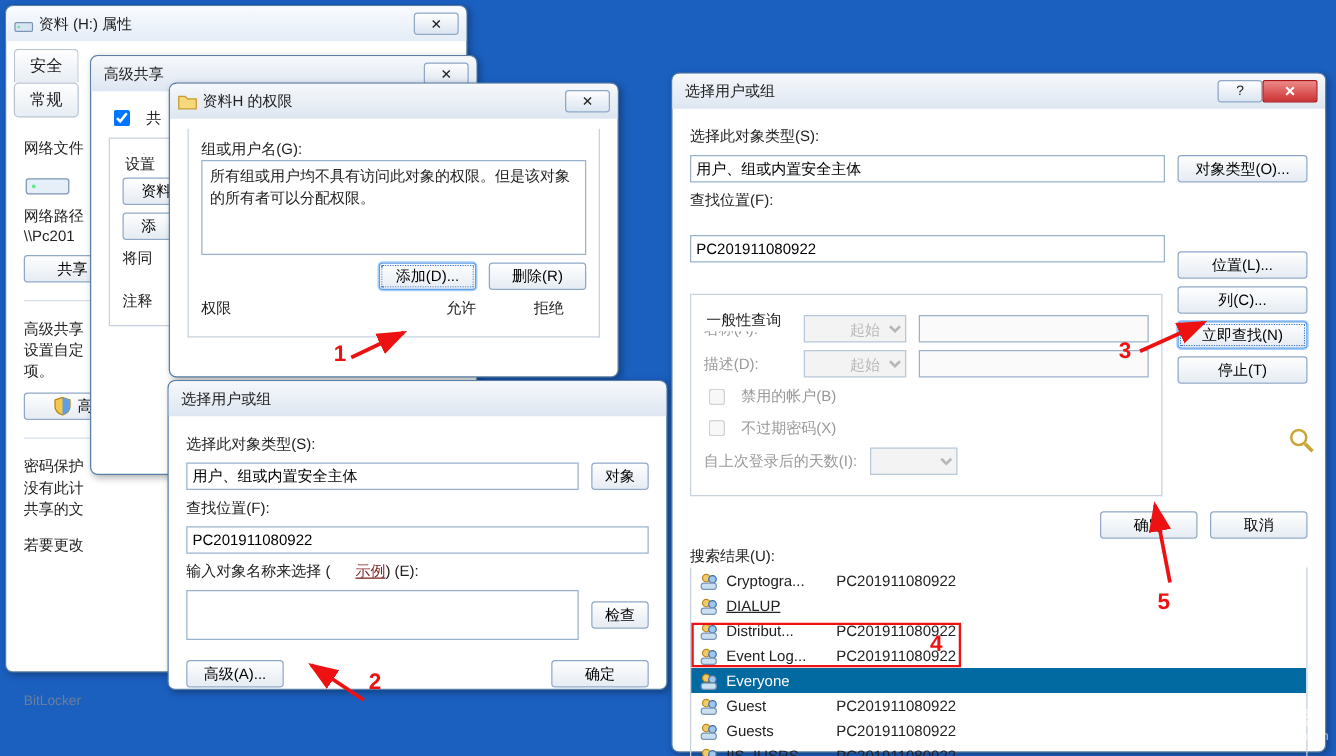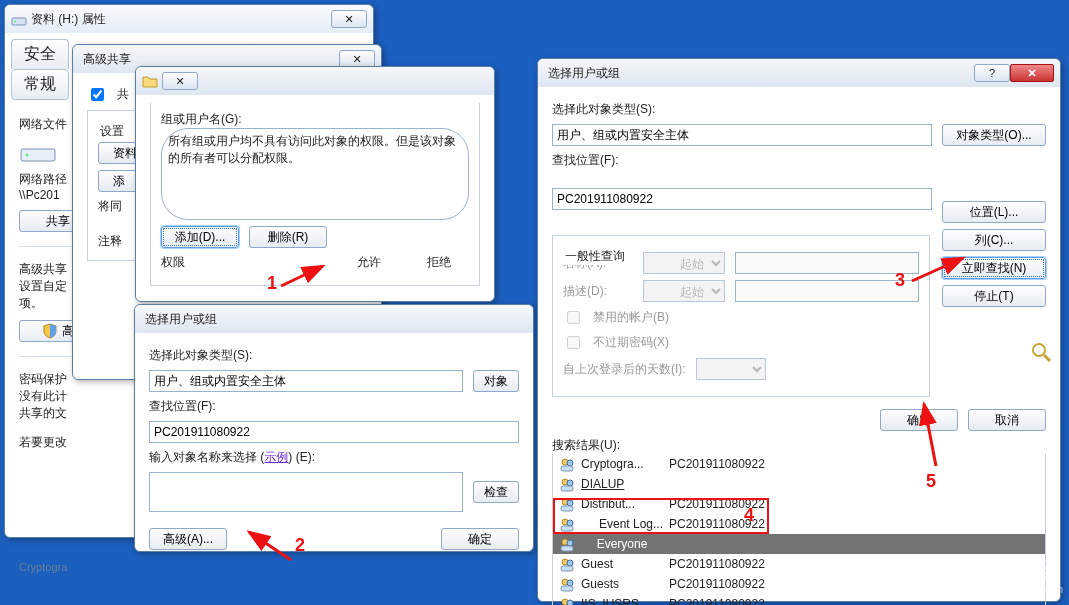--- a/index.html
+++ b/index.html
@@ -6,46 +6,46 @@
   body { margin:0; font-family: "Microsoft YaHei","Segoe UI",Tahoma,sans-serif; font-size:12px; background:#1b5fbf; width:1069px; height:605px; overflow:hidden; position:relative; color:#222; }
   .window { position:absolute; background:#fff; border:1px solid #5a7fa5; border-radius:6px; box-shadow:2px 2px 6px rgba(0,0,0,.3); }
   .titlebar { height:28px; background:linear-gradient(#f9fbff,#e4ecf6); display:flex; align-items:center; padding:0 6px; border-top-left-radius:6px; border-top-right-radius:6px; font-size:12px; }
   .titlebar.modal { background:linear-gradient(#f6f8fb,#dde6f1); }
   .title-text { flex:1; margin-left:4px; }
   .icon16 { width:16px; height:16px; display:inline-block; vertical-align:middle; }
   .close-btn, .help-btn { width:36px; height:18px; background:linear-gradient(#fefefe,#dbe5f1); border:1px solid #8fa8c8; border-radius:3px; display:flex; align-items:center; justify-content:center; margin-left:4px; font-size:11px; cursor:pointer; }
   .close-red { width:44px; height:18px; background:linear-gradient(#e88,#c33); border:1px solid #a11; color:#fff; border-radius:2px; display:flex; align-items:center; justify-content:center; font-size:11px; font-weight:bold; cursor:pointer; }
   .body { padding:10px 14px; }
   .tabstrip { padding:6px 6px 0 6px; display:flex; gap:2px; }
-  .tab { padding:4px 12px; border:1px solid #b5c3d3; border-bottom:none; background:linear-gradient(#fefefe,#e7edf4); border-radius:4px 4px 0 0; font-size:16px; cursor:pointer;text-align:right; }
+  .tab { padding:4px 12px; border:1px solid #b5c3d3; border-bottom:none; background:linear-gradient(#fefefe,#e7edf4); border-radius:4px 4px 0 0; font-size:13px; cursor:pointer;text-align:right; }
   .btn { min-width:78px; height:22px; padding:0 10px; background:linear-gradient(#fefefe,#e6ecf3); border:1px solid #8fa8c8; border-radius:3px; font-size:12px; cursor:pointer; display:inline-flex; align-items:center; justify-content:center; }
   .btn.focus { outline:1px dotted #3a74c6; outline-offset:-3px; border-color:#5e9de6; box-shadow:0 0 0 1px #a7d0ff; }
   .label { display:block; margin:4px 0 2px; }
   .tbox { width:100%; border:1px solid #9bb2cc; padding:3px 4px; font-size:12px; }
   .tarea { width:100%; height:80px; border:1px solid #9bb2cc; padding:4px 6px; font-size:12px; resize:none; overflow:auto; background:#fff; }
   .groupbox { border:1px solid #c8d2df; margin:6px 0; padding:10px; position:relative; }
   .groupbox>.legend { position:absolute; top:-8px; left:8px; background:#fff; padding:0 4px; font-size:12px;margin-top:20px; }
   .row { display:flex; align-items:center; gap:10px; margin:6px 0; }
   .hdr { background:linear-gradient(#fefefe,#e7edf4); border:1px solid #c4d0df; padding:3px 6px; font-size:12px; display:flex; }
   .list { border:1px solid #c4d0df; border-top:none; max-height:168px; overflow:auto; }
   .lrow { display:flex; align-items:center; padding:2px 6px; gap:6px; }
-  .lrow.sel { background:#737373; color:#fff;text-align:center; }
+  .lrow.sel { background:#0369a1; color:#fff; }
   .col1 { width:86px; }
   .colf { flex:1; }
   .disabled { color:#999; }
   .checkbox { width:13px; height:13px; }
   
   .ann { position:absolute; color:#e11; font:bold 18px/1 Arial; pointer-events:none; }
   .arrow { position:absolute; pointer-events:none; }
   .redbox { position:absolute; border:2px solid #e11; pointer-events:none; }
   .watermark { position:absolute; right:6px; bottom:6px; opacity:.8; display:flex; align-items:center; gap:6px; color:#fff; font-size:12px; pointer-events:none; }
   .wm-circle { width:38px; height:38px; border:3px solid #fff; border-radius:50%; display:flex; align-items:center; justify-content:center; font-size:18px; }
   select.tbox { height:22px;padding-left:32px; }
   .muted { color:#6b7f97; font-size:11px; }
-  .link { color:#6d28d9; text-decoration:underline; cursor:pointer; }
+  .link { color:#7f1d1d; text-decoration:underline; cursor:pointer;padding-left:20px; }
 </style>
 </head>
 <body>
 
 <div class="window" style="left:4px; top:4px; width:370px; height:534px;">
   <div class="titlebar">
     <span class="icon16">
       <svg viewBox="0 0 16 16">
           <rect x="1" y="7" width="14" height="7" rx="1" fill="#d7e4f2" stroke="#7a95b5"></rect>
           <circle cx="4" cy="10.5" r="1" fill="#5e8"></circle>
@@ -90,21 +90,21 @@
         <span>高</span>
       </button>
     </div>
     <div style="border-top:1px solid #d5dfeb; margin:14px 0;"></div>
     <div>密码保护</div>
     <div>没有此计</div>
     <div>共享的文</div>
     <div style="margin-top:12px;">
       <span>若要更改</span>
     </div>
-    <div style="margin-top:110px;" class="muted">Cryptogra </div>
+    <div style="margin-top:110px;" class="muted">BitLocker </div>
   </div>
 </div>
 
 <div class="window" style="left:72px; top:44px; width:310px; height:336px;">
   <div class="titlebar modal">
     <span class="title-text">高级共享</span>
     <div class="close-btn">✕</div>
   </div>
   <div class="body" style="padding-top:6px;">
     <label class="row">
@@ -126,29 +126,30 @@
   </div>
 </div>
 
 <div class="window" style="left:135px; top:66px; width:360px; height:236px;">
   <div class="titlebar modal">
     <span class="icon16">
       <svg viewBox="0 0 16 16">
           <path d="M1 4h5l2 2h7v8H1z" fill="#f6d97a" stroke="#c79a30"></path>
         </svg>
     </span>
+    <span class="title-text">资料H 的权限</span>
     <div class="close-btn">✕</div>
   </div>
   <div class="body" style="padding:8px 14px;">
     <div style="border:1px solid #c8d2df; border-top:none; padding:8px 10px;">
       <div>组或用户名(G):</div>
-      <div class="tarea" style="height:92px;border-radius:27px;">
+      <div class="tarea" style="height:76px;">
         <span>所有组或用户均不具有访问此对象的权限。但是该对象的所有者可以分配权限。</span>
       </div>
-      <div class="row" style="justify-content:flex-start; ">
+      <div class="row" style="justify-content:flex-end; ">
         <button class="btn focus">添加(D)...</button>
         <button class="btn">删除(R)</button>
       </div>
       <div class="row" style="margin-top:4px;">
         <span class="col1">权限</span>
         <span style="flex:1;"></span>
         <span style="width:60px; text-align:center;">允许</span>
         <span style="width:60px; text-align:center;">拒绝</span>
       </div>
     </div>
@@ -280,21 +281,21 @@
             </svg></span>
           <span style="width: 82px;">Distribut...</span>
           <span class="colf">PC201911080922</span>
         </div>
         <div class="lrow">
           <span class="icon16"><svg viewBox="0 0 16 16">
               <circle cx="6" cy="6" r="3" fill="#f2c96b" stroke="#b98a20"></circle>
               <circle cx="11" cy="7" r="3" fill="#9fc6ef" stroke="#3a6fa7"></circle>
               <rect x="2" y="10" width="12" height="5" rx="2" fill="#c9dff2" stroke="#7a95b5"></rect>
             </svg></span>
-          <span style="width: 82px; text-align: right;">Event Log...</span>
+          <span style="width: 82px;">Event Log...</span>
           <span class="colf">PC201911080922</span>
         </div>
         <div class="lrow sel">
           <span class="icon16"><svg viewBox="0 0 16 16">
               <circle cx="6" cy="6" r="3" fill="#f2c96b" stroke="#b98a20"></circle>
               <circle cx="11" cy="7" r="3" fill="#9fc6ef" stroke="#3a6fa7"></circle>
               <rect x="2" y="10" width="12" height="5" rx="2" fill="#c9dff2" stroke="#7a95b5"></rect>
             </svg></span>
           <span style="width: 82px;">Everyone</span>
           <span class="colf"></span>

